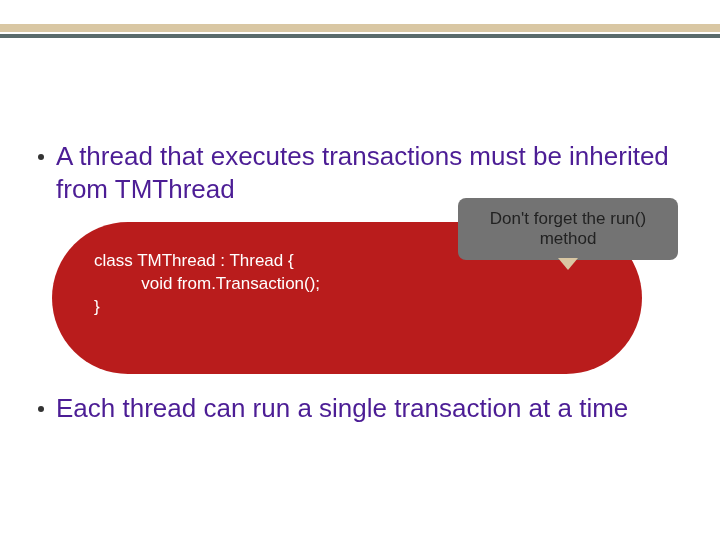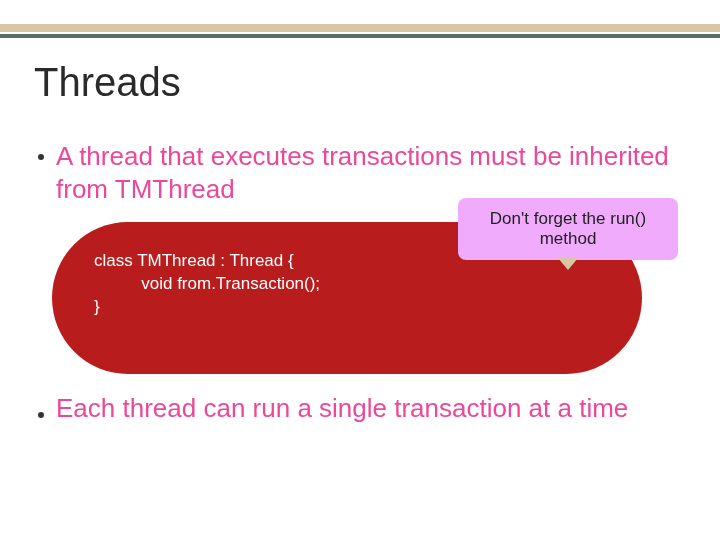--- a/index.html
+++ b/index.html
@@ -5,39 +5,38 @@
   * { margin: 0; padding: 0; box-sizing: border-box; }
   html, body { width: 720px; height: 540px; background: #fff; font-family: Georgia, 'Times New Roman', serif; overflow: hidden; }
   .slide { width: 720px; height: 540px; position: relative; padding: 0; }
   .topbar { position: absolute; top: 24px; left: 0; right: 0; }
   .bar-tan { height: 8px; background: #d9c7a3; }
   .bar-dark { height: 4px; background: #5a6b6b; margin-top: 2px; }
   .title { position: absolute; top: 60px; left: 34px; font-size: 40px; color: #2a2a2a; font-family: "Trebuchet MS", Verdana, Arial, sans-serif; }
   .body { position: absolute; top: 140px; left: 38px; right: 38px; }
   .bullet { display: flex; align-items: flex-start; margin-bottom: 6px; }
   .dot { width: 6px; height: 6px; background: #333; border-radius: 50%; margin-top: 14px; margin-right: 12px; flex-shrink: 0; }
-  .btext { font-size: 26px; color: #ec4899; line-height: 1.25; font-family: "Trebuchet MS", Verdana, Arial, sans-serif; }
+  .btext { font-size: 26px; color: #4c1d95; line-height: 1.25; font-family: "Trebuchet MS", Verdana, Arial, sans-serif; }
   .codebox { position: absolute; top: 222px; left: 52px; width: 590px; height: 152px; background: #b91c1c; border-radius: 76px / 76px; padding: 28px 40px 24px 42px; }
   .codetext { font-size: 17px; color: #fff; line-height: 1.35; font-family: "Trebuchet MS", Verdana, Arial, sans-serif; white-space: pre; }
-  .callout { position: absolute; top: 198px; left: 458px; width: 220px; height: 62px; background: #f0abfc; border-radius: 8px; display: flex; align-items: center; justify-content: center; text-align: center; padding: 6px 8px; }
+  .callout { position: absolute; top: 198px; left: 458px; width: 220px; height: 62px; background: #737373; border-radius: 8px; display: flex; align-items: center; justify-content: center; text-align: center; padding: 6px 8px; }
   .callout::after { content: ""; position: absolute; left: 50%; bottom: -10px; transform: translateX(-50%); border-left: 10px solid transparent; border-right: 10px solid transparent; border-top: 12px solid #d9c7a3; }
   .callout-text { font-size: 17px; color: #222; font-family: "Trebuchet MS", Verdana, Arial, sans-serif; line-height: 1.2; }
-  .bullet2 { position: absolute; top: 392px; left: 38px; right: 38px; display: flex; align-items: center; }
+  .bullet2 { position: absolute; top: 392px; left: 38px; right: 38px; display: flex; align-items: flex-start; }
 </style>
 </head>
 <body>
 
 <div class="slide">
 
   <div class="topbar">
     <div class="bar-tan"></div>
     <div class="bar-dark"></div>
   </div>
 
-  <div class="title">Threads</div>
 
   <div class="body">
     <div class="bullet">
       <div class="dot"></div>
       <div class="btext">A thread that executes transactions must be inherited from TMThread</div>
     </div>
   </div>
 
   <div class="codebox">
     <div class="codetext">class TMThread : Thread {</div>

